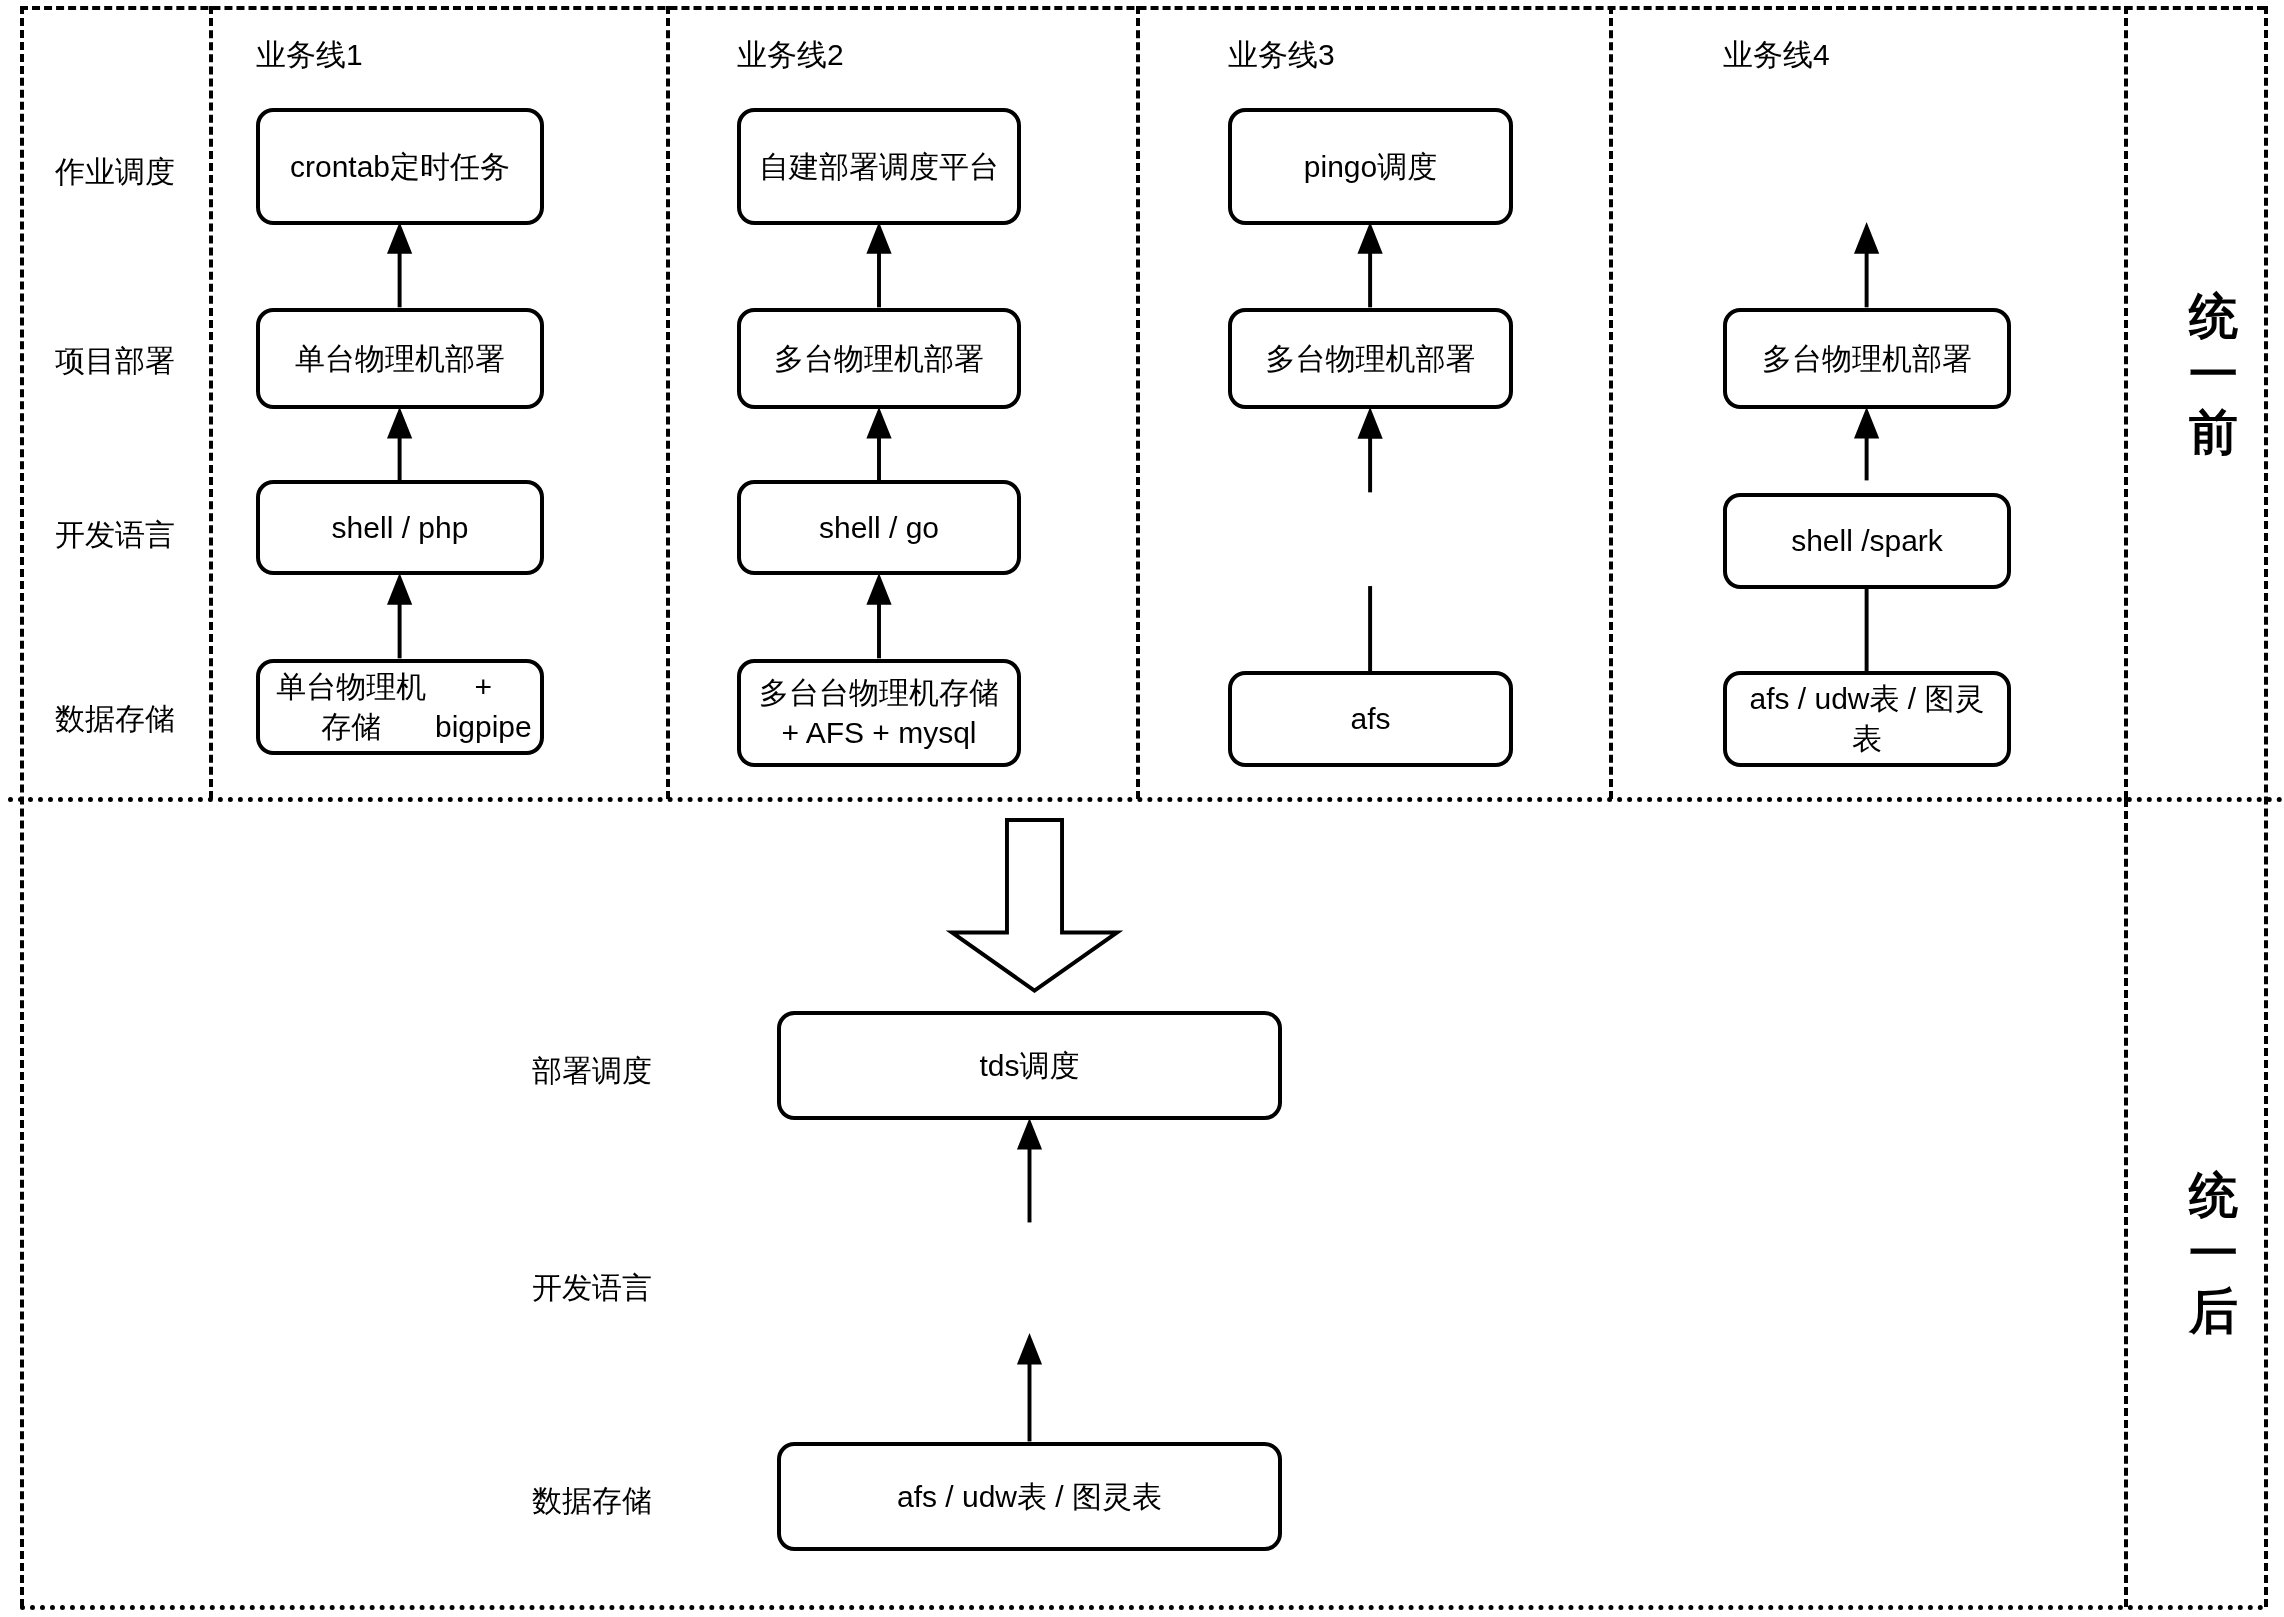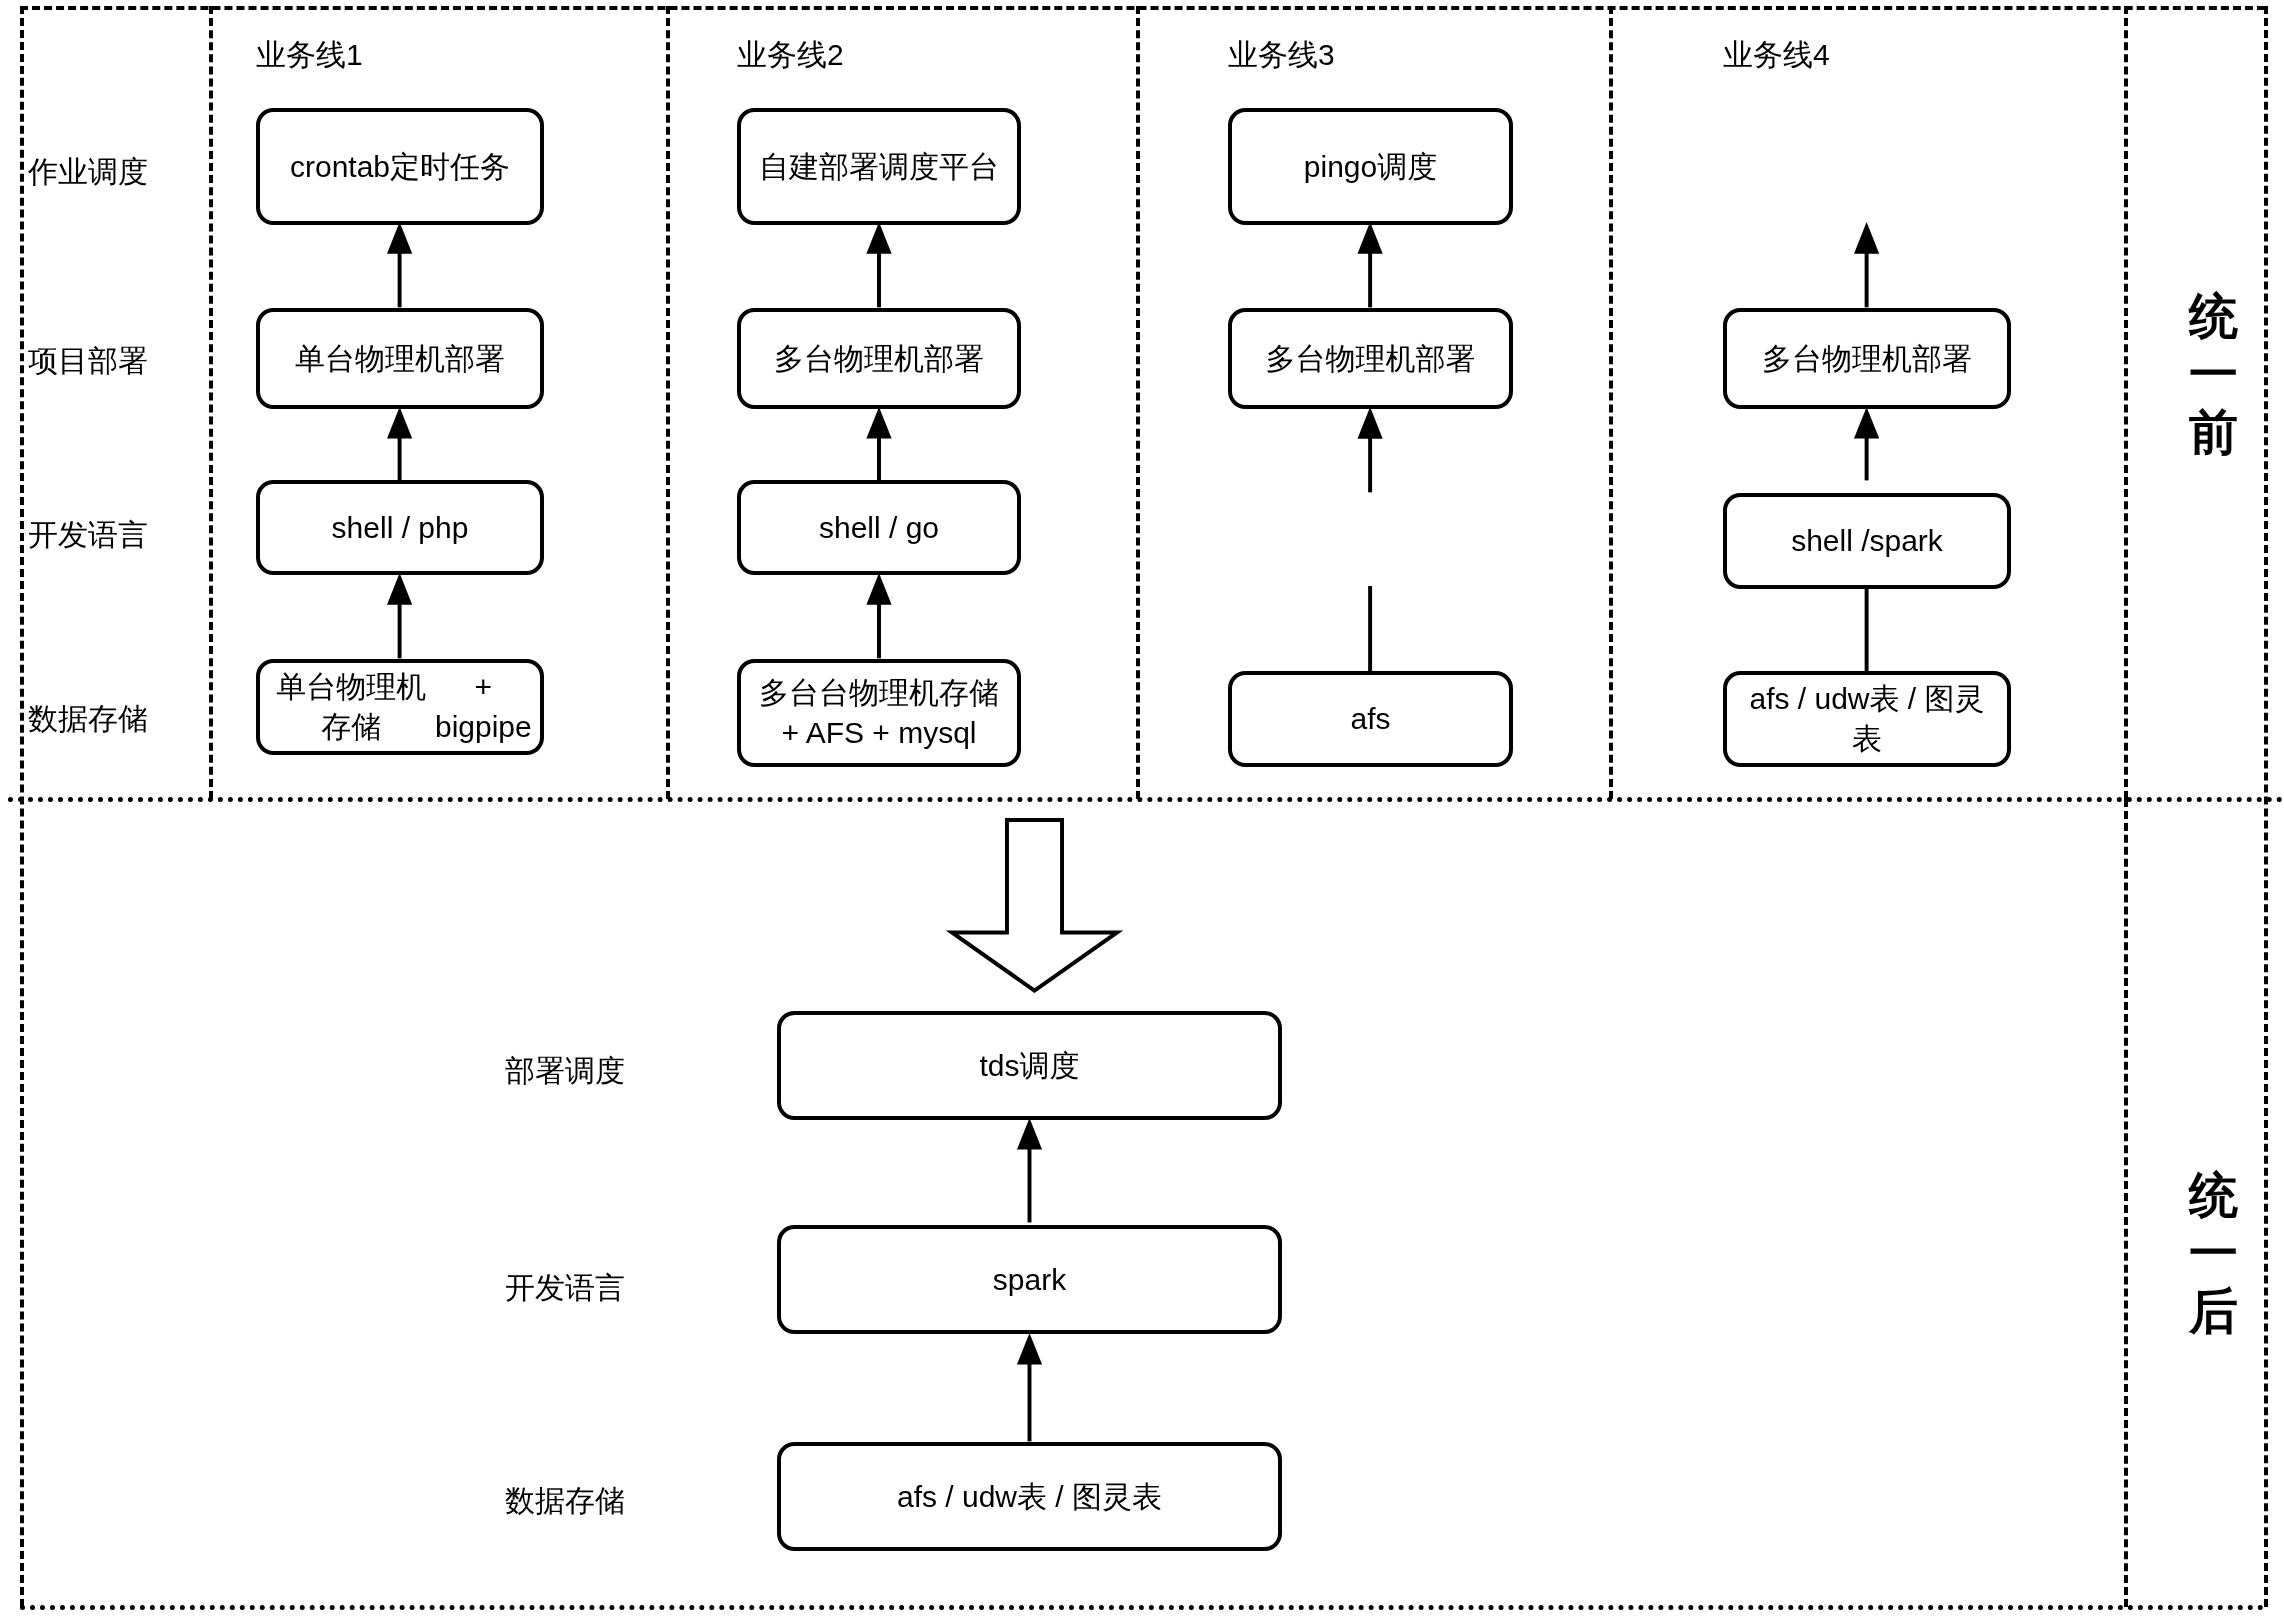--- a/index.html
+++ b/index.html
@@ -50,20 +50,21 @@
     padding: 3.2px 8px;
     z-index: 3;
   }
   .node .txt { display: block; }
   .node .txt2 { display: block; }
   
   .rowlabel {
     position: absolute;
     font-size: 30px;
     color: #000000;
+    text-align: center;
     z-index: 2;
     white-space: nowrap;
   }
   .collabel {
     position: absolute;
     font-size: 30px;
     color: #000000;
     text-align: left;
     z-index: 2;
     white-space: nowrap;
@@ -241,21 +242,18 @@
     <polygon points="320,0 304,40 336,40"></polygon>
   </svg>
   <svg class="conn" style="left:777px; top:1333px; width:505px; height:110px;" viewBox="0 0 640 140" width="505" height="110">
     <line x1="320" y1="138" x2="320" y2="26"></line>
     <polygon points="320,0 304,40 336,40"></polygon>
   </svg>
 
   <div class="node" style="left:777px; top:1011px; width:505px; height:109px;">
     <span class="txt">tds调度</span>
   </div>
-  <div class="node" style="left:777px; top:1225px; width:505px; height:109px;">
-    <span class="txt">spark</span>
-  </div>
   <div class="node" style="left:777px; top:1442px; width:505px; height:109px;">
     <span class="txt">afs / udw表 / 图灵表</span>
   </div>
 
 </div>
 
 
 </body></html>

